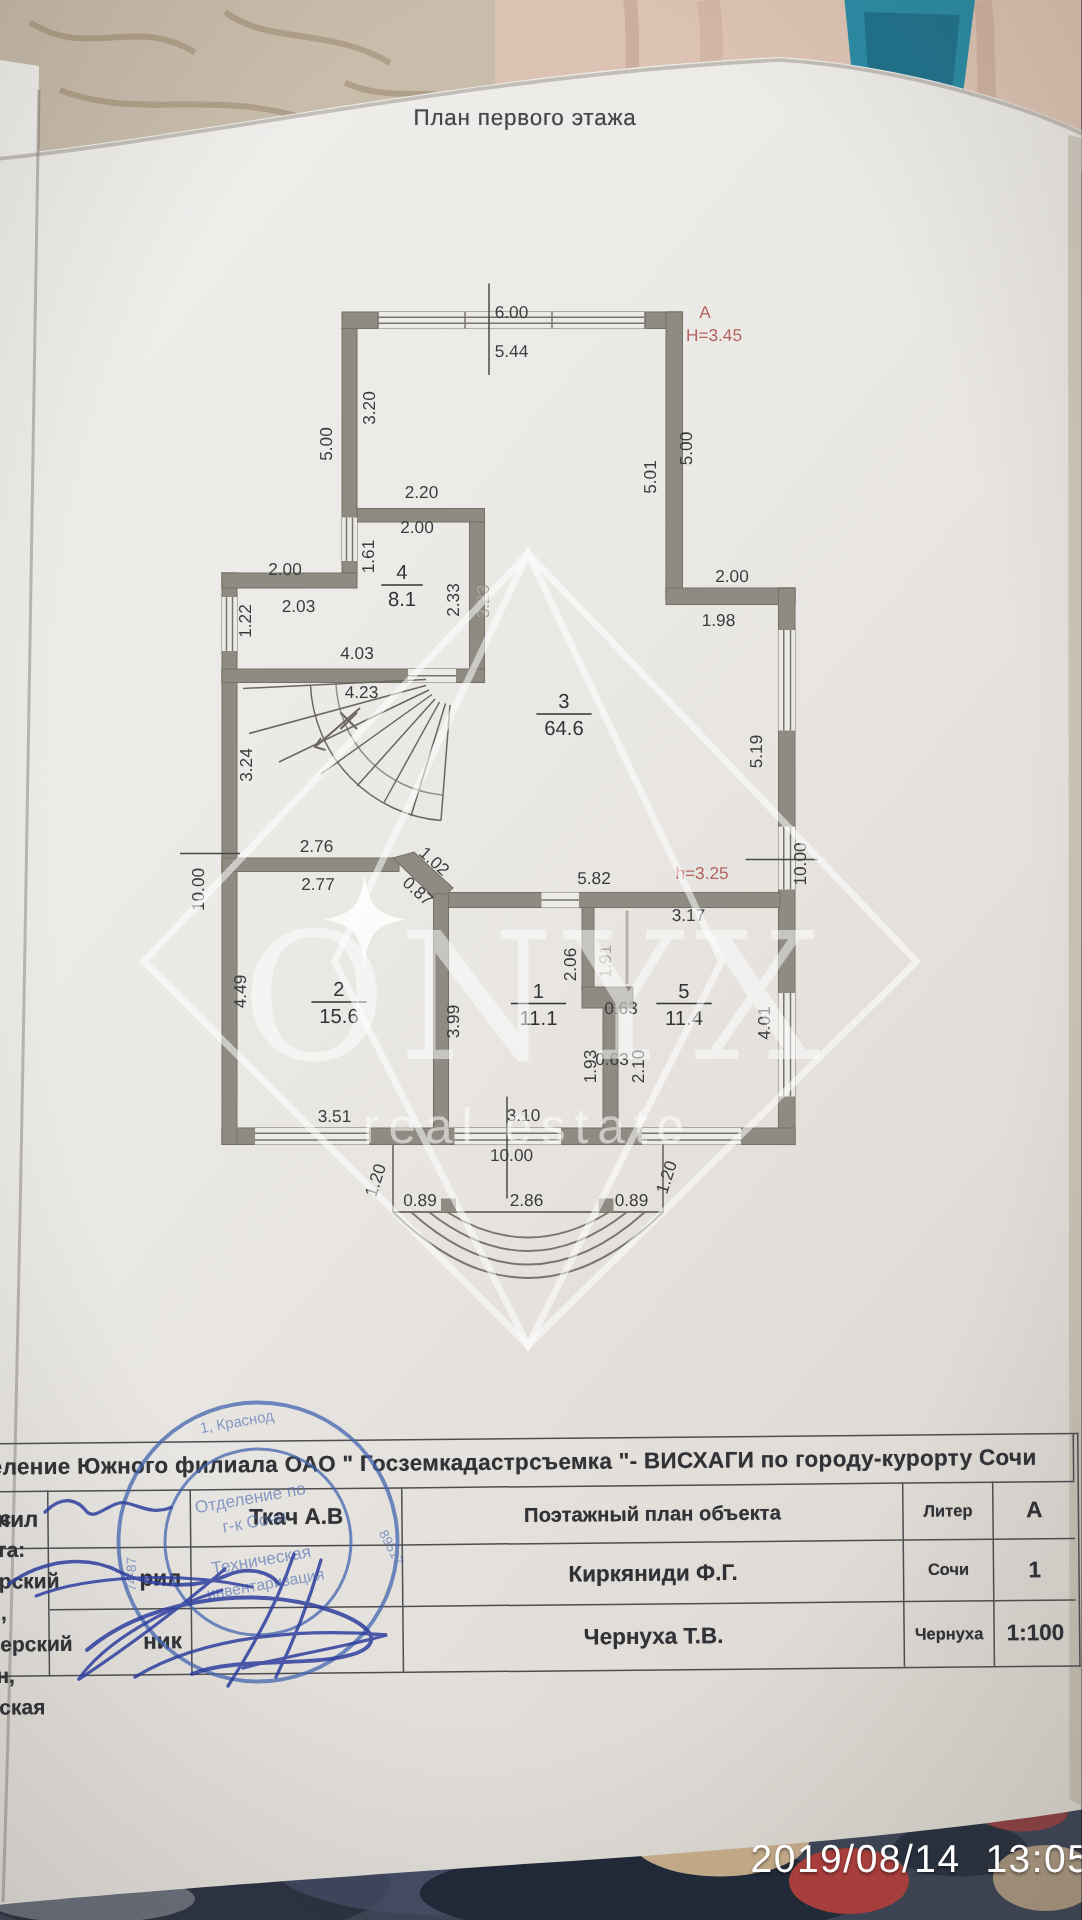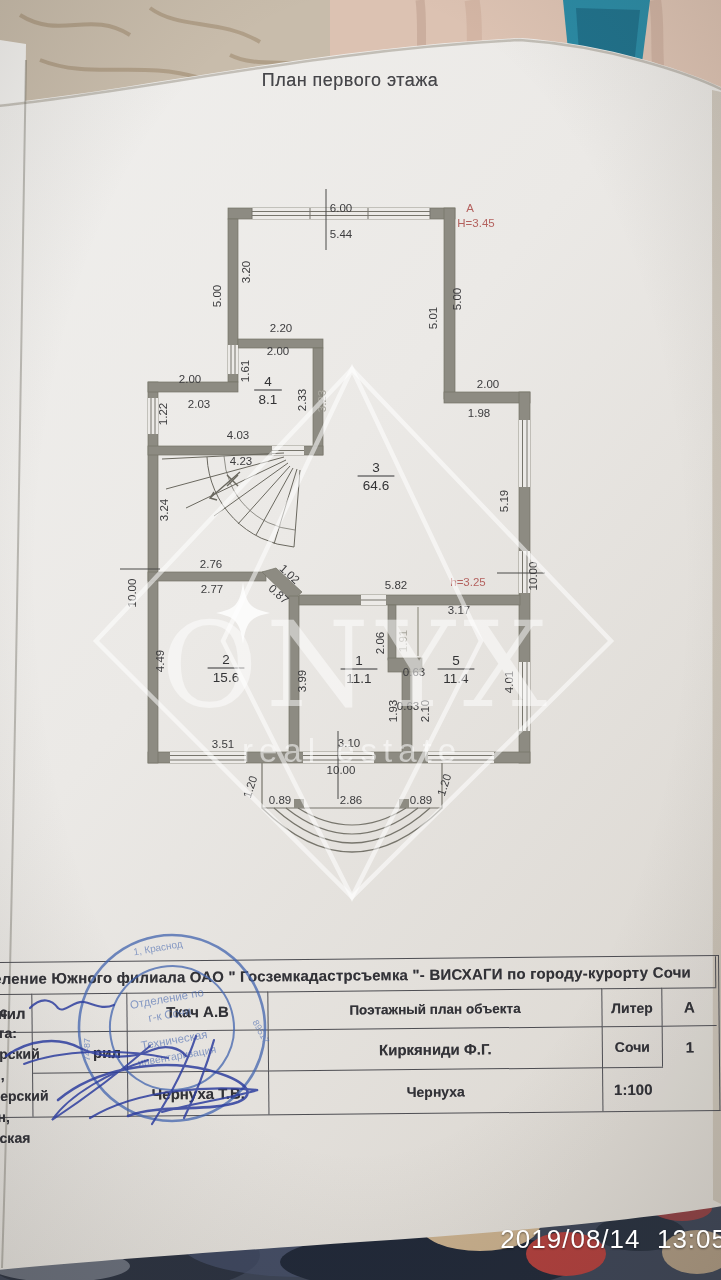--- a/index.html
+++ b/index.html
@@ -8,32 +8,32 @@
   
   .dim{font-family:"Liberation Sans",sans-serif;font-size:11.5px;fill:#3c3c3e;text-anchor:middle;}
   .dim.red{fill:#b4625f;}
   .dim.faint{fill:#a8a69d;}
   .room-n{font-family:"Liberation Sans",sans-serif;font-size:13.5px;fill:#333335;text-anchor:middle;}
   .room-a{font-family:"Liberation Sans",sans-serif;font-size:13.5px;fill:#333335;text-anchor:middle;}
   .wm-brand{font-family:"DejaVu Serif",serif;font-size:118px;letter-spacing:8px;fill:rgba(255,255,255,0.5);text-anchor:middle;}
   .wm-sub{font-family:"Liberation Sans",sans-serif;font-size:33px;letter-spacing:6px;font-weight:300;fill:rgba(255,255,255,0.55);text-anchor:middle;}
   .stamp-t{font-family:"Liberation Sans",sans-serif;fill:#4365af;text-anchor:middle;opacity:.8;}
   
-  #title{position:absolute;left:180px;top:70px;width:340px;text-align:center;font-size:18px;color:#46464a;letter-spacing:.5px;text-shadow:0 0 .5px rgba(70,70,74,.6);}
+  #title{position:absolute;left:180px;top:70px;width:340px;text-align:center;font-size:15px;color:#46464a;letter-spacing:.5px;text-shadow:0 0 .5px rgba(70,70,74,.6);}
   
   #doc-table{position:absolute;left:-60px;top:962px;width:778px;transform:rotate(-0.55deg);transform-origin:60px 0;color:#323236;border:1.6px solid #4d4d52;border-left:none;display:grid;grid-template-columns:92px 95px 141px 334px 60px 54px;grid-template-rows:31px 38px 41px 44px;background:rgba(255,255,255,0.04);}
   #doc-table .cell{border-right:1.4px solid #4d4d52;border-top:1.4px solid #4d4d52;display:flex;align-items:center;justify-content:center;text-align:center;font-weight:700;text-shadow:0 0 .5px rgba(40,40,60,.5);}
   #doc-table .cell.first-row{border-top:none;}
   #doc-table .cell.last-col{border-right:none;}
   .hdr{grid-column:1/7;font-size:15px;letter-spacing:.2px;}
   .lab{justify-content:flex-end !important;padding-right:6px;font-size:15px;}
   .name{font-size:15px;}
   .doc-type{font-size:13.5px;}
   .addr{flex-direction:column;line-height:1.5;font-size:14px;grid-row:3/5;}
-  .attr{font-size:14px;}
+  .attr{font-size:11px;}
   .val{font-size:15px;}
   
   #timestamp{position:absolute;left:440px;top:1224px;width:270px;text-align:right;font-family:Liberation Sans, sans-serif;font-size:26px;color:#ffffff;letter-spacing:1px;white-space:pre;text-shadow:0 1px 2px rgba(0,0,0,.45);margin-left:17px;}
   svg{display:block;}
 </style>
 </head>
 <body>
 
 <div id="page">
 
@@ -279,20 +279,21 @@
     <div class="cell"></div>
     <div class="cell name">Киркяниди Ф.Г.</div>
     <div class="cell addr">
       <span>Адрес объекта:</span>
       <span>Краснодарский край, г.Сочи,Адлерский район,</span>
       <span>ул.Брянская</span>
     </div>
     <div class="cell attr">Сочи</div>
     <div class="cell val last-col">1</div>
 
+    <div class="cell lab">ник</div>
     <div class="cell"></div>
     <div class="cell name">Чернуха Т.В.</div>
     <div class="cell attr">Чернуха</div>
     <div class="cell val last-col">1:100</div>
   </div>
 
   <svg id="overlay" width="721" height="1280" viewBox="0 0 721 1280" style="position:absolute;left:0;top:0;pointer-events:none;">
     <g transform="rotate(-10 172 1028)" opacity="0.75">
       <circle cx="172" cy="1028" r="93" fill="none" stroke="#4365af" stroke-width="2.6"></circle>
       <circle cx="172" cy="1028" r="62" fill="none" stroke="#4365af" stroke-width="2"></circle>

